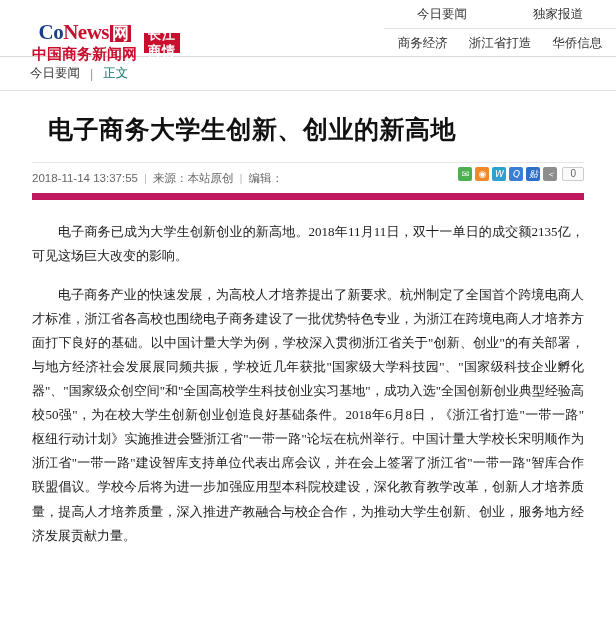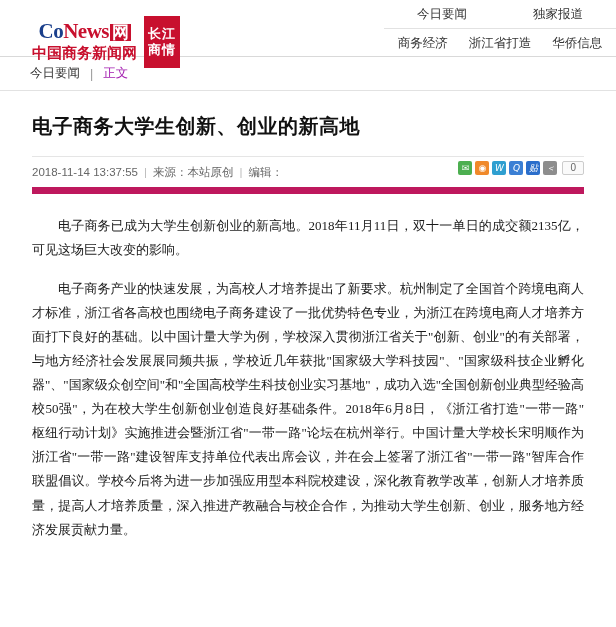--- a/index.html
+++ b/index.html
@@ -19,21 +19,21 @@
   
   .header {
     position: relative;
     height: 56px;
     border-bottom: 1px solid #d9d9d9;
     background: #ffffff;
   }
   .logo-wrap {
     position: absolute;
     left: 32px;
-    top: 16px;
+    top: 22px;
     display: flex;
     align-items: center;
   }
   .logo-main {
     display: flex;
     flex-direction: column;
     align-items: center;
   }
   .logo-en {
     font-family: "Liberation Serif", serif;
@@ -61,21 +61,21 @@
     font-weight: bold;
     color: #c8102e;
     letter-spacing: 0px;
     margin-top: 2px;
   }
   .logo-sub {
     margin-left: 7px;
     background: #c8102e;
     color: #ffffff;
     width: 36px;
-    height: 52px;
+    height: 20px;
     display: flex;
     flex-direction: column;
     justify-content: center;
     align-items: center;
     font-size: 13px;
     font-weight: bold;
     line-height: 1.25;
     letter-spacing: 1px;
   }
 
@@ -110,32 +110,32 @@
     display: flex;
     align-items: center;
     padding-left: 30px;
     font-size: 12.5px;
     color: #333;
   }
   .crumb .sep {
     margin: 0 10px;
     color: #999;
   }
-  .crumb .cur { color: #a21caf; }
+  .crumb .cur { color: #0f766e; }
 
   
   .article {
     padding: 0 32px;
   }
   .art-title {
     font-family: "Liberation Serif", serif;
-    font-size: 20px;
+    font-size: 25px;
     font-weight: bold;
     color: #111;
-    margin: 22px 0 16px 0;
+    margin: 22px 0 16px 16px;
     letter-spacing: 0.5px;
   }
 
   .meta-bar {
     border-top: 1px solid #e5e5e5;
     border-bottom: 7px solid #be185d;
     height: 30px;
     display: flex;
     align-items: center;
     font-size: 11.5px;

